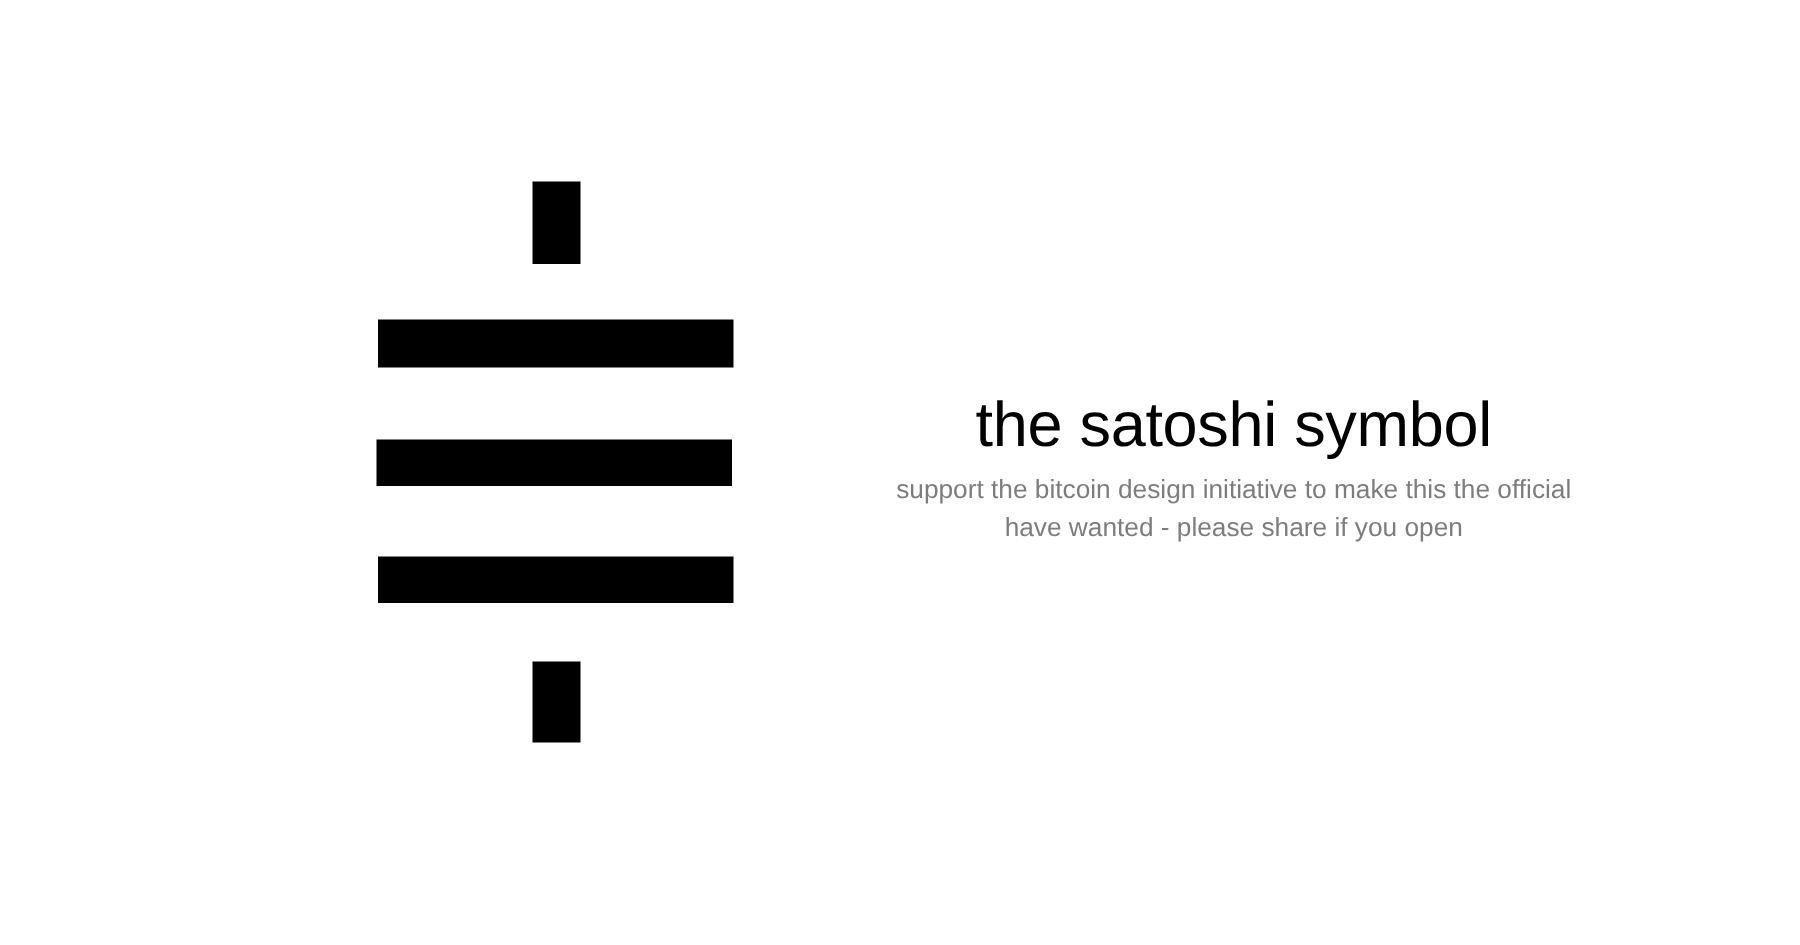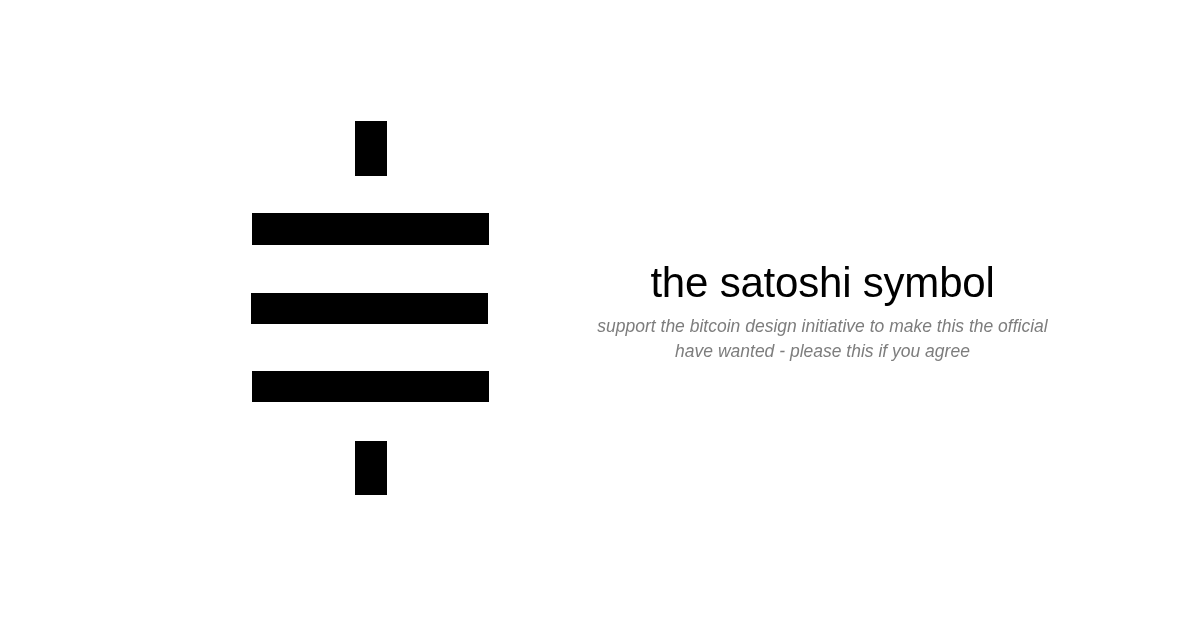--- a/index.html
+++ b/index.html
@@ -97,38 +97,37 @@
     font-family: "Liberation Sans", sans-serif;
     font-size: 17.5px;
     font-weight: 400;
     line-height: 25px;
     color: #7d7d7d;
   }
 
   #page-subtitle .sub-line {
     display: block;
     white-space: nowrap;
-    font-style: italic;
   }
 </style>
 </head>
 <body>
 
 <div id="canvas">
 
   <div id="satoshi-symbol">
     <div class="sym-bar stub-top"></div>
     <div class="sym-bar bar-1"></div>
     <div class="sym-bar bar-2"></div>
     <div class="sym-bar bar-3"></div>
     <div class="sym-bar stub-bottom"></div>
   </div>
 
   <div id="text-block">
     <h1 id="page-title">the satoshi symbol</h1>
 
     <p id="page-subtitle">
       <span class="sub-line">support the bitcoin design initiative to make this the official</span>
-      <span class="sub-line">have wanted - please this if you agree</span>
+      <span class="sub-line">have wanted - please share if you open</span>
     </p>
   </div>
 
 </div>
 
 </body></html>

